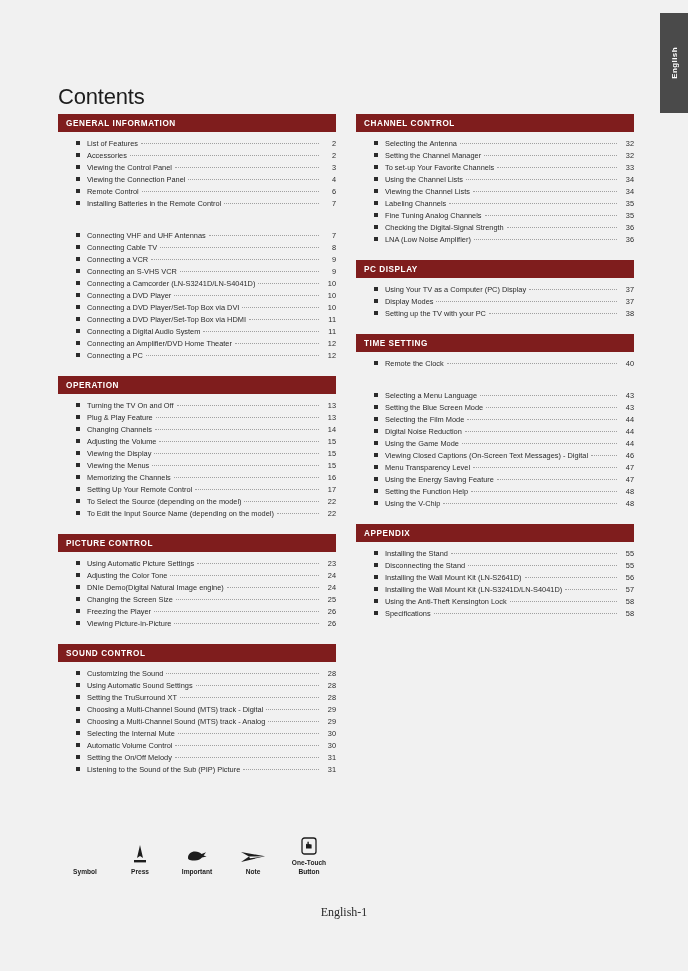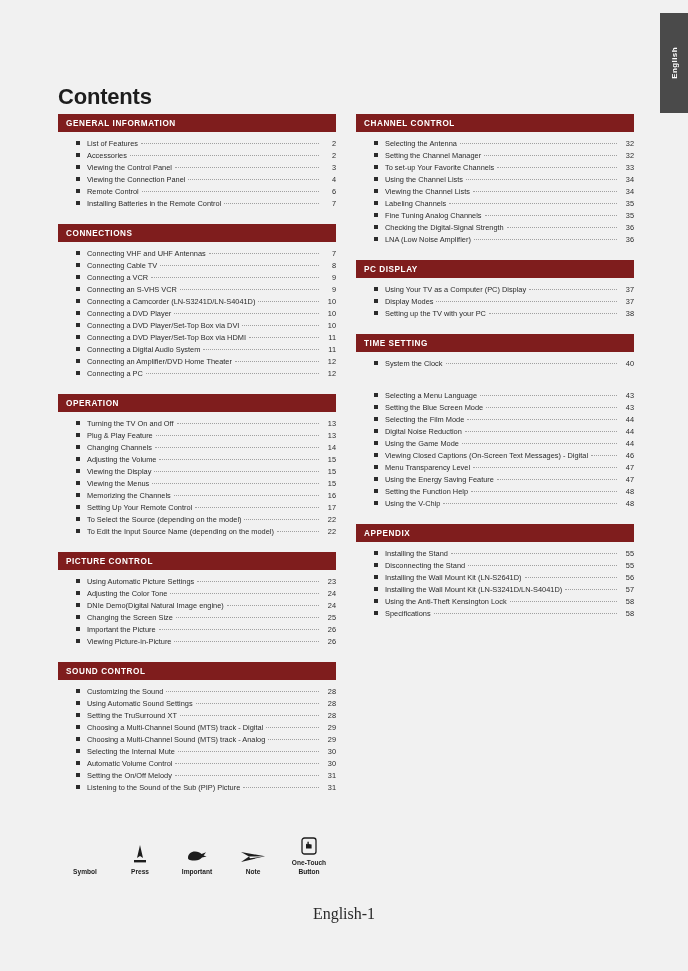--- a/index.html
+++ b/index.html
@@ -40,21 +40,21 @@
     transform: rotate(180deg);
     font-weight: bold;
   }
 
   
   .page-title {
     position: absolute;
     left: 58px;
     top: 84px;
     font-size: 22px;
-    font-weight: bold;
+    font-weight: normal;
     letter-spacing: -.2px;
     color: #1d1d1d;
   }
 
   
   .col {
     position: absolute;
     top: 114px;
     width: 278px;
   }
@@ -146,21 +146,21 @@
   .legend-label { display: block; }
 
   
   .footer {
     position: absolute;
     left: 0;
     right: 0;
     top: 905px;
     text-align: center;
     font-family: "Liberation Serif", serif;
-    font-size: 16px;
+    font-size: 12px;
     color: #2a2a2a;
   }
 </style>
 </head>
 <body>
 
 <div class="page">
 
   <div class="lang-tab">
     <span>English</span>
@@ -204,21 +204,20 @@
           </li>
           <li class="toc-row">
             <span class="bullet"></span>
             <span class="toc-label">Installing Batteries in the Remote Control</span>
             <span class="leader"></span>
             <span class="toc-page">7</span>
           </li>
         </ul>
       </div>
       <div class="section">
-        <div class="section-header">CONNECTIONS</div>
         <ul class="section-list">
           <li class="toc-row">
             <span class="bullet"></span>
             <span class="toc-label">Connecting VHF and UHF Antennas</span>
             <span class="leader"></span>
             <span class="toc-page">7</span>
           </li>
           <li class="toc-row">
             <span class="bullet"></span>
             <span class="toc-label">Connecting Cable TV</span>
@@ -368,21 +367,21 @@
             <span class="toc-page">24</span>
           </li>
           <li class="toc-row">
             <span class="bullet"></span>
             <span class="toc-label">Changing the Screen Size</span>
             <span class="leader"></span>
             <span class="toc-page">25</span>
           </li>
           <li class="toc-row">
             <span class="bullet"></span>
-            <span class="toc-label">Important the Picture</span>
+            <span class="toc-label">Freezing the Player</span>
             <span class="leader"></span>
             <span class="toc-page">26</span>
           </li>
           <li class="toc-row">
             <span class="bullet"></span>
             <span class="toc-label">Viewing Picture-in-Picture</span>
             <span class="leader"></span>
             <span class="toc-page">26</span>
           </li>
         </ul>
@@ -528,21 +527,21 @@
             <span class="leader"></span>
             <span class="toc-page">38</span>
           </li>
         </ul>
       </div>
       <div class="section">
         <div class="section-header">TIME SETTING</div>
         <ul class="section-list">
           <li class="toc-row">
             <span class="bullet"></span>
-            <span class="toc-label">System the Clock</span>
+            <span class="toc-label">Remote the Clock</span>
             <span class="leader"></span>
             <span class="toc-page">40</span>
           </li>
         </ul>
       </div>
       <div class="section">
         <ul class="section-list">
           <li class="toc-row">
             <span class="bullet"></span>
             <span class="toc-label">Selecting a Menu Language</span>

